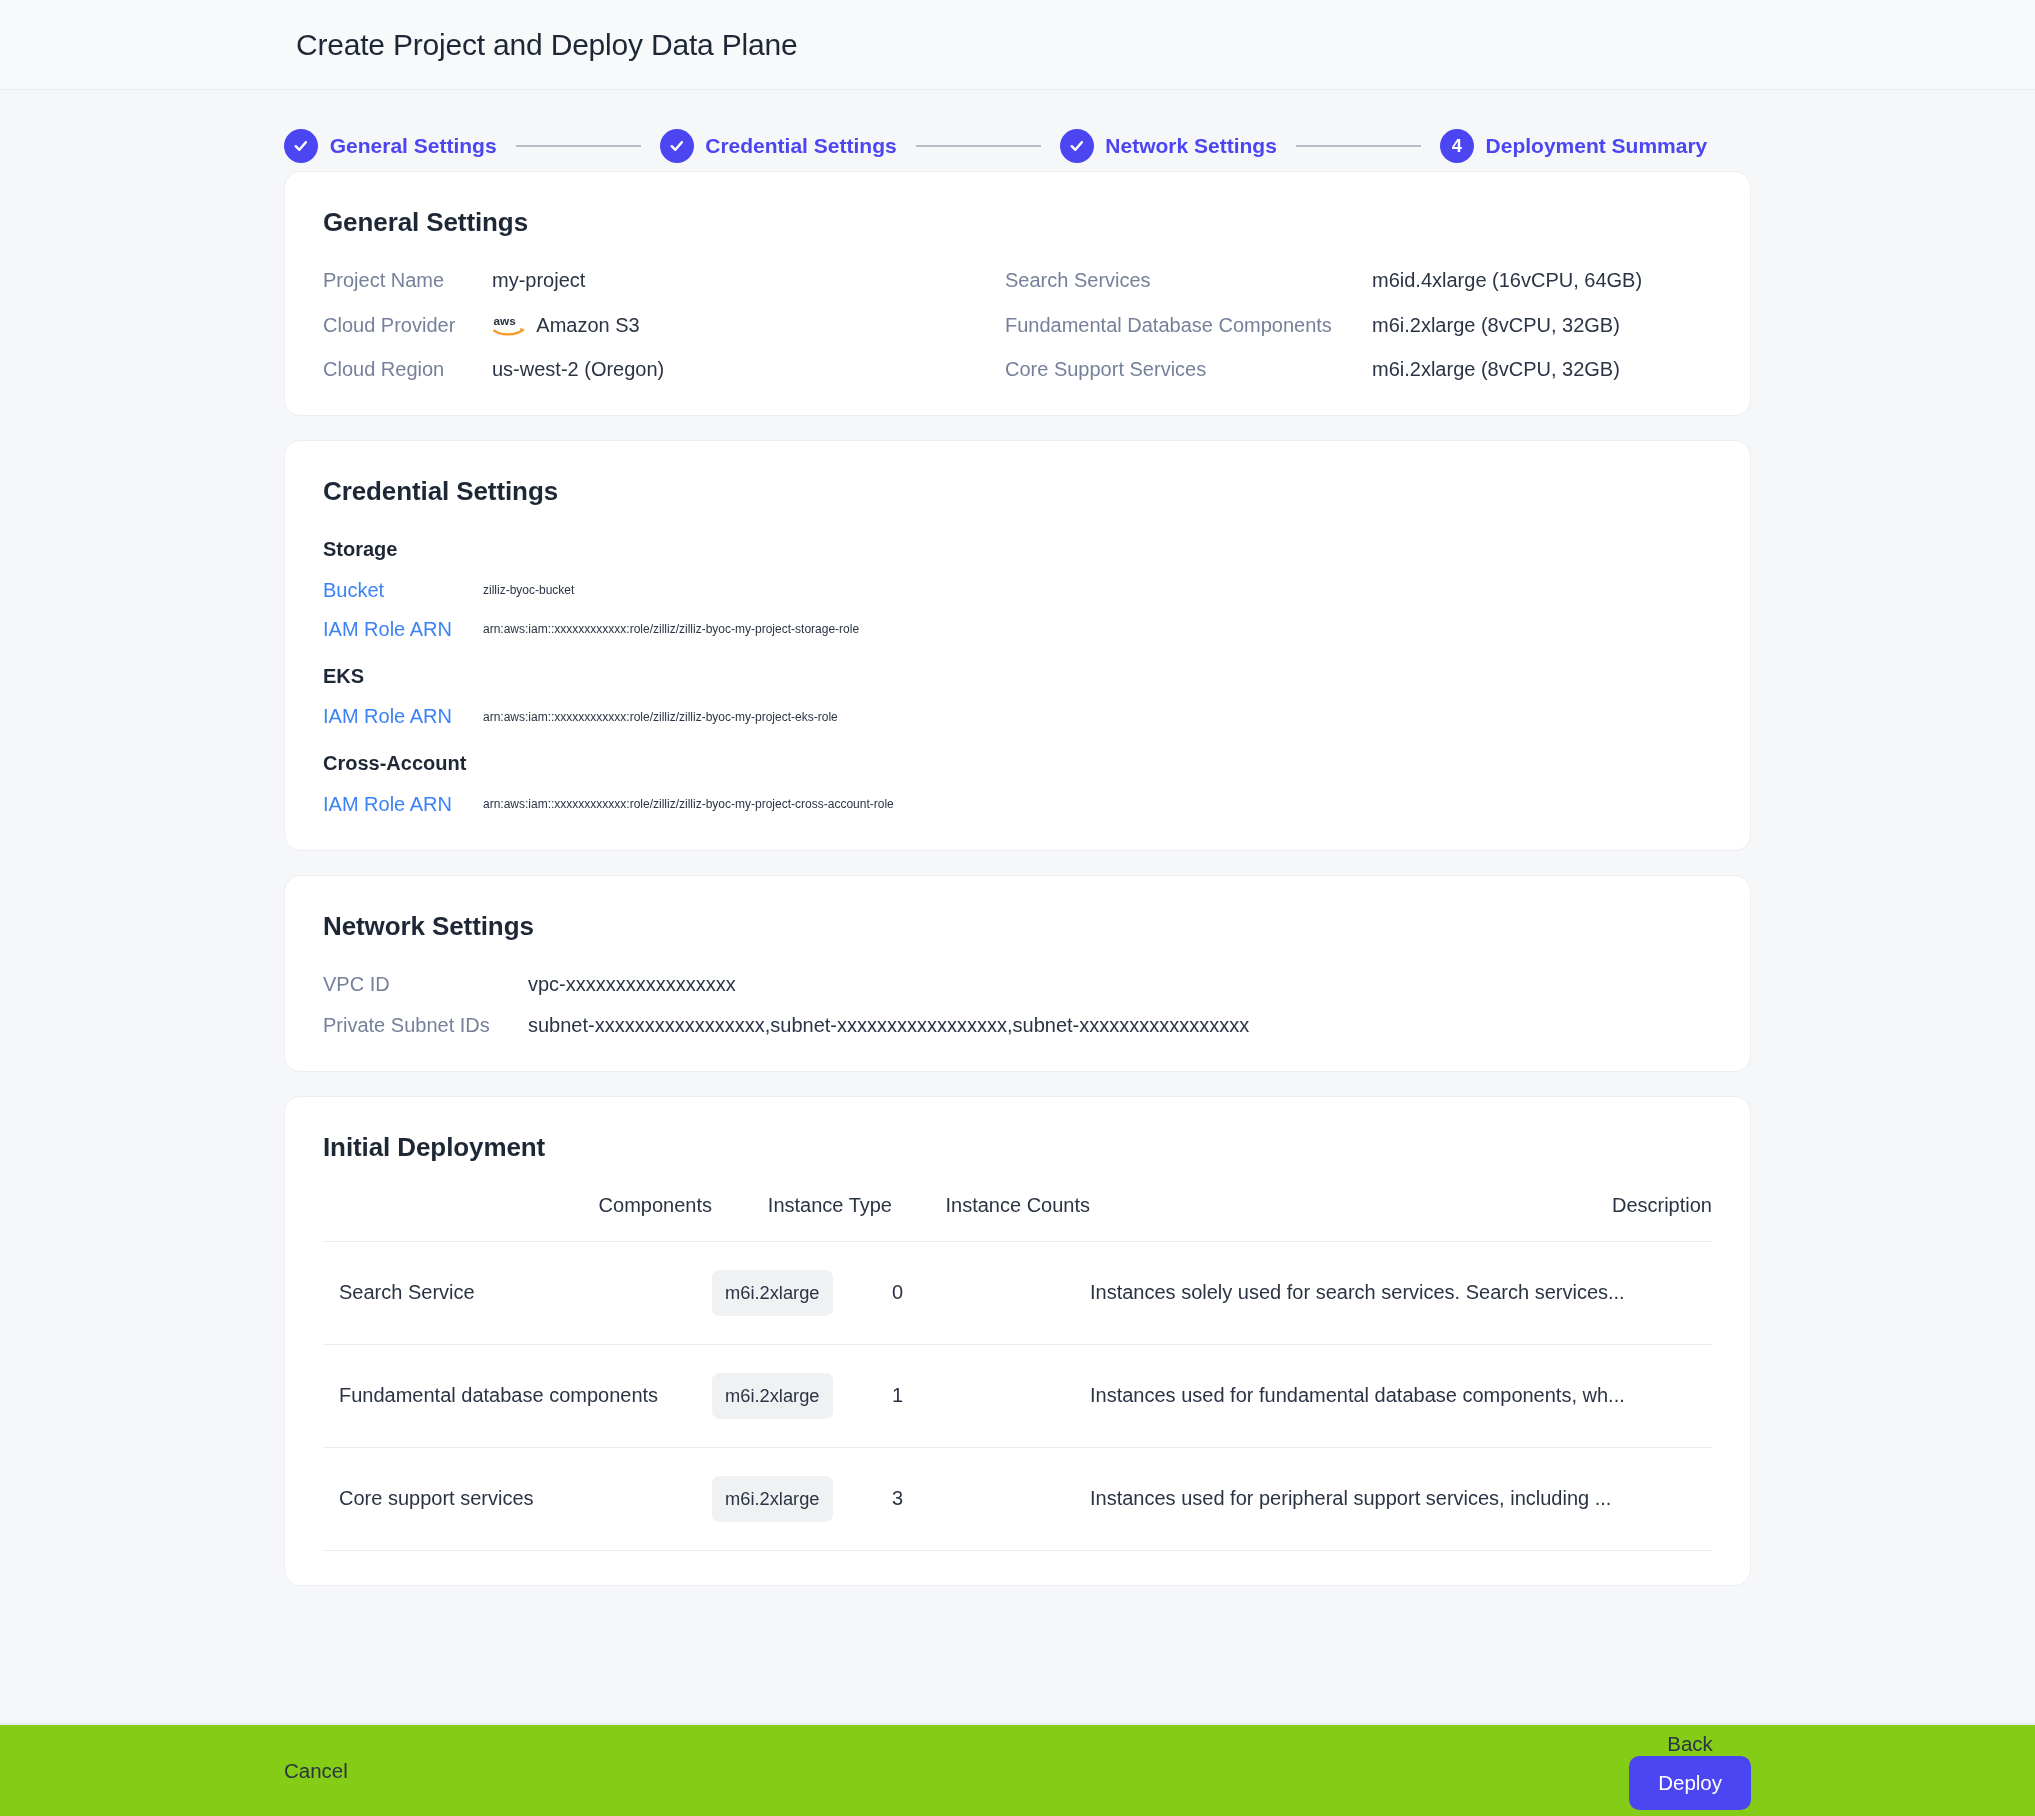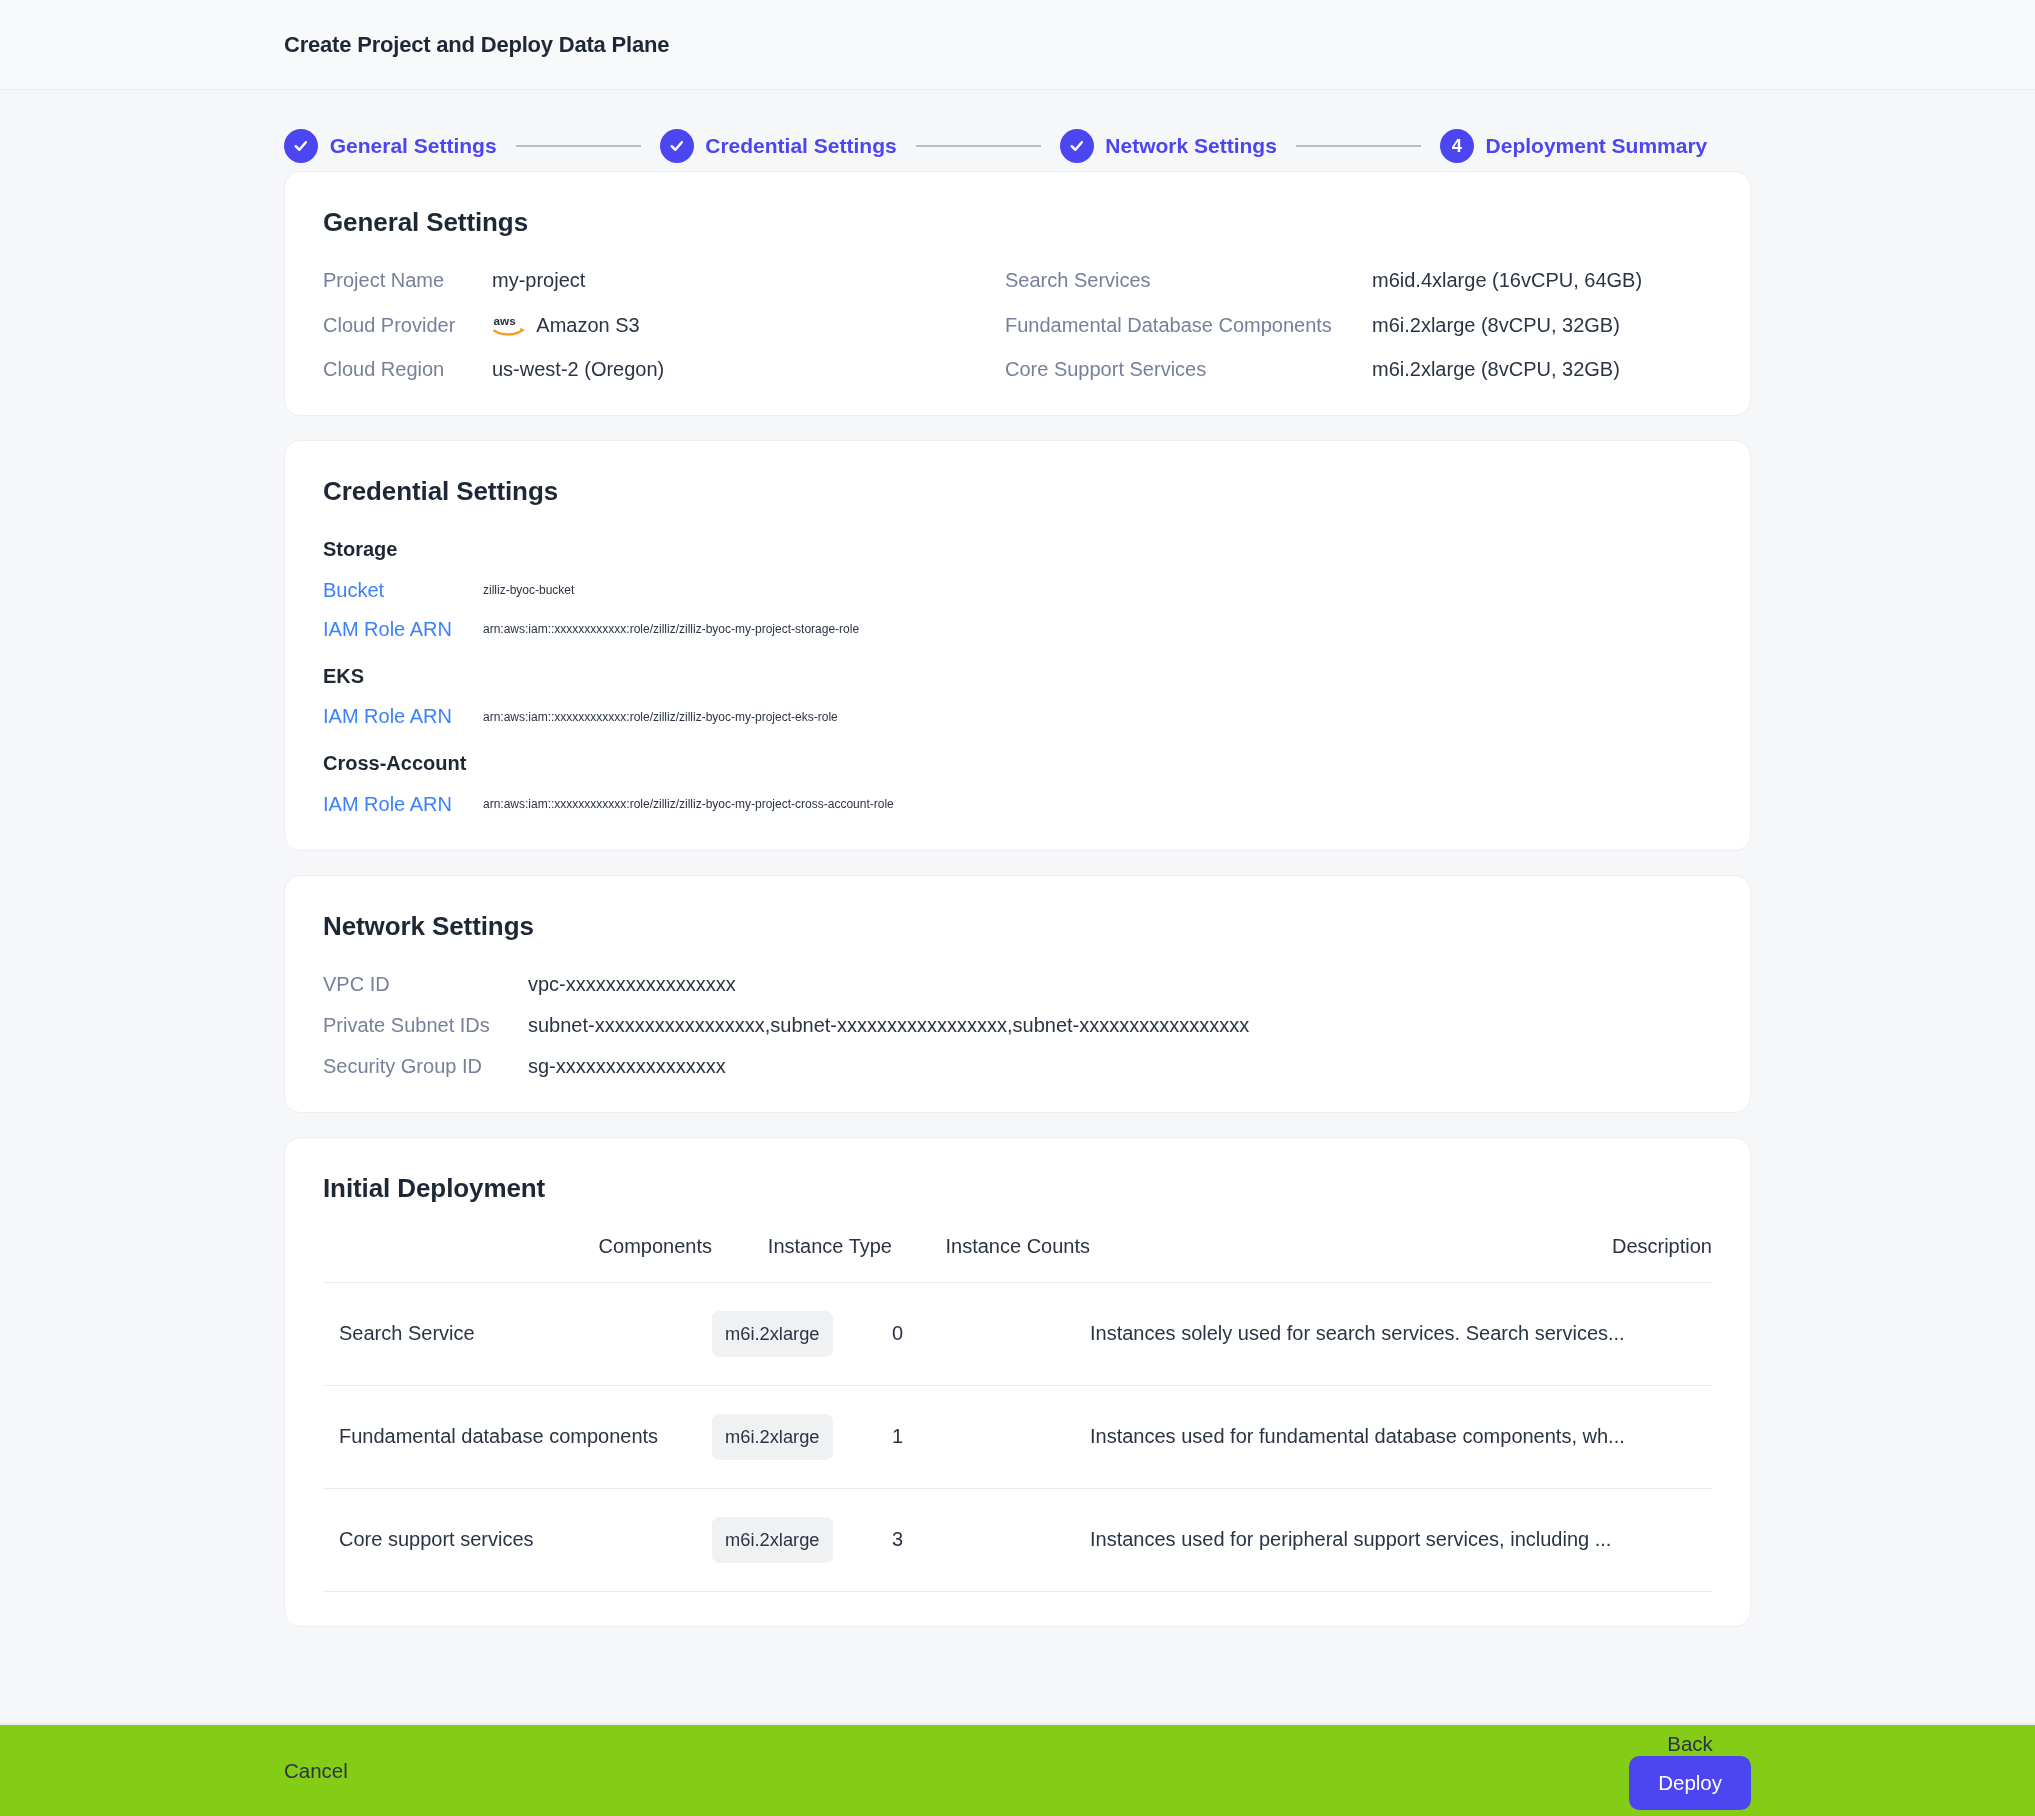--- a/index.html
+++ b/index.html
@@ -23,24 +23,25 @@
   
   .header {
     height: 90px;
     background: #f8f9fb;
     border-bottom: 1.5px solid #e9ecf2;
     display: flex;
     align-items: center;
     padding-left: 284px;
   }
   .header-title {
-    font-size: 22px;
-    font-weight: bold;
+    font-size: 30px;
+    font-weight: normal;
     color: #1e2736;
     letter-spacing: -0.2px;
+    margin-left: 12px;
   }
 
   
   .stepper {
     display: flex;
     align-items: center;
     padding: 31.5px 0 0 284px;
     height: 81px;
   }
   .step {
@@ -366,24 +367,20 @@
     <div class="card">
       <div class="card-title">Network Settings</div>
 
       <div class="net-row">
         <div class="net-lbl">VPC ID</div>
         <div class="net-val">vpc-xxxxxxxxxxxxxxxxx</div>
       </div>
       <div class="net-row">
         <div class="net-lbl">Private Subnet IDs</div>
         <div class="net-val">subnet-xxxxxxxxxxxxxxxxx,subnet-xxxxxxxxxxxxxxxxx,subnet-xxxxxxxxxxxxxxxxx</div>
-      </div>
-      <div class="net-row">
-        <div class="net-lbl">Security Group ID</div>
-        <div class="net-val">sg-xxxxxxxxxxxxxxxxx</div>
       </div>
     </div>
 
     <div class="card">
       <div class="card-title">Initial Deployment</div>
 
       <table class="dep-table">
         <thead>
           <tr>
             <th class="col-components">Components</th>

